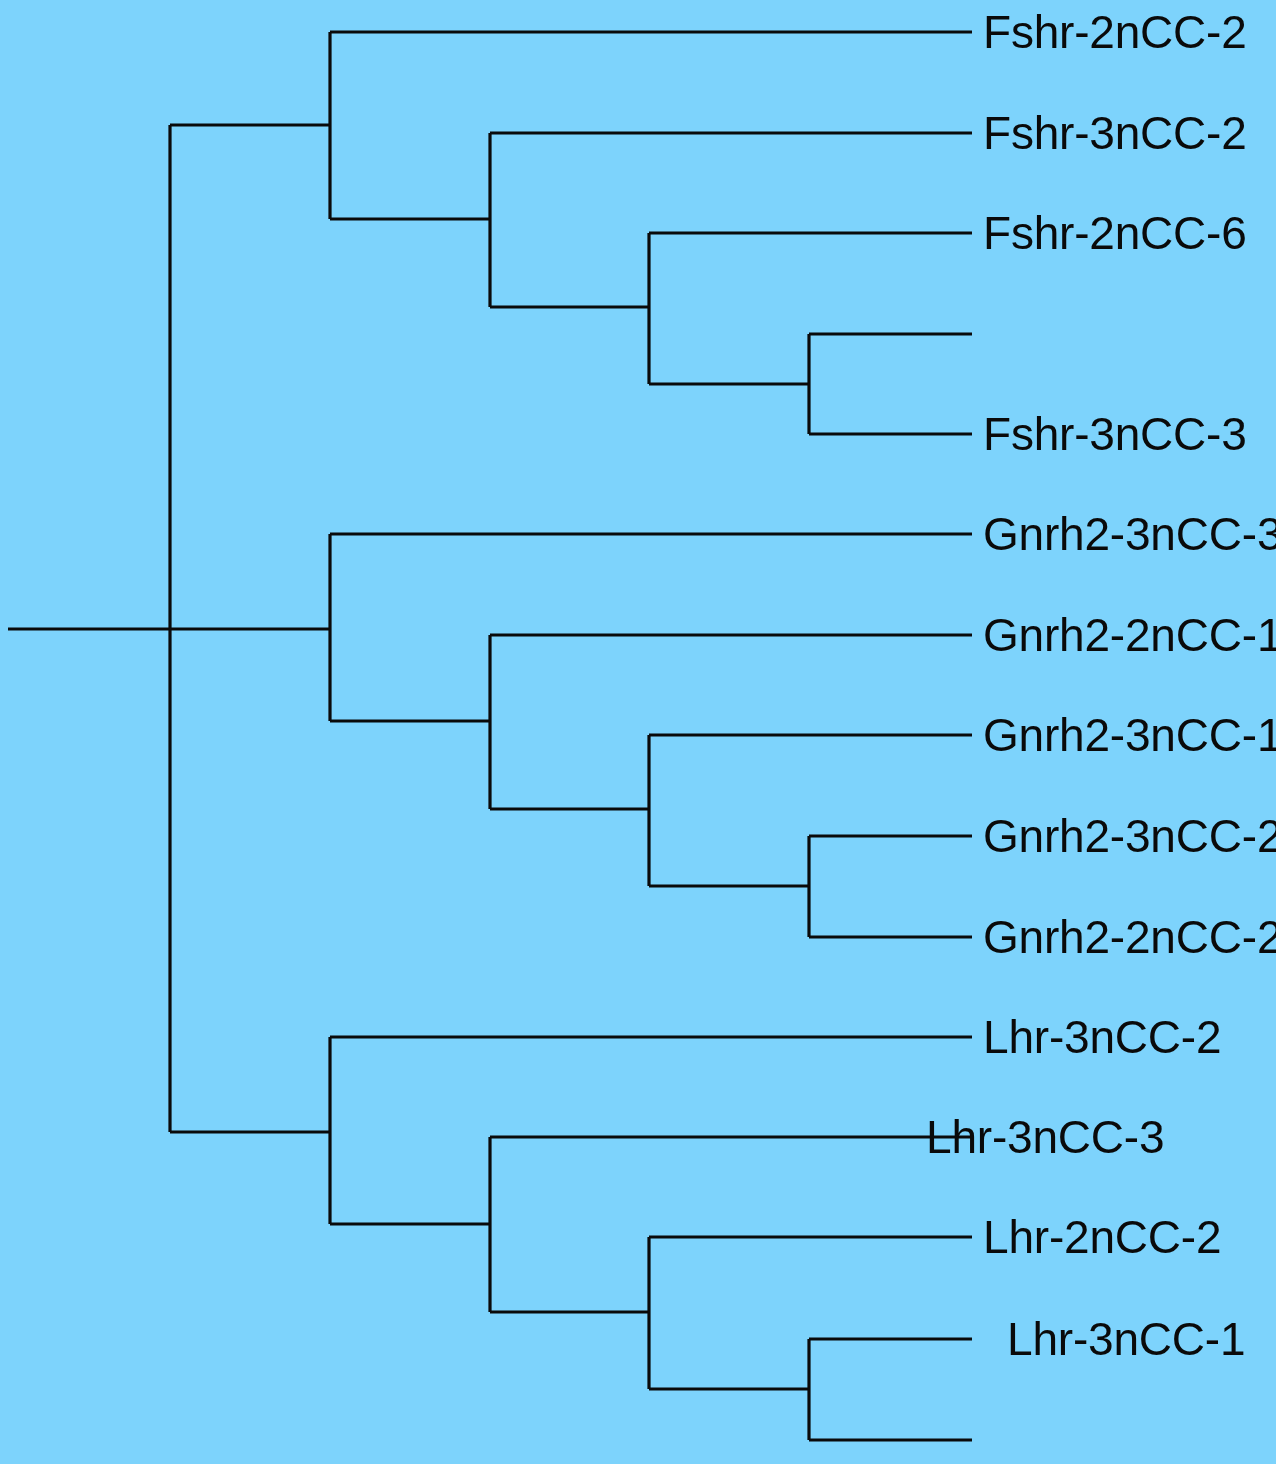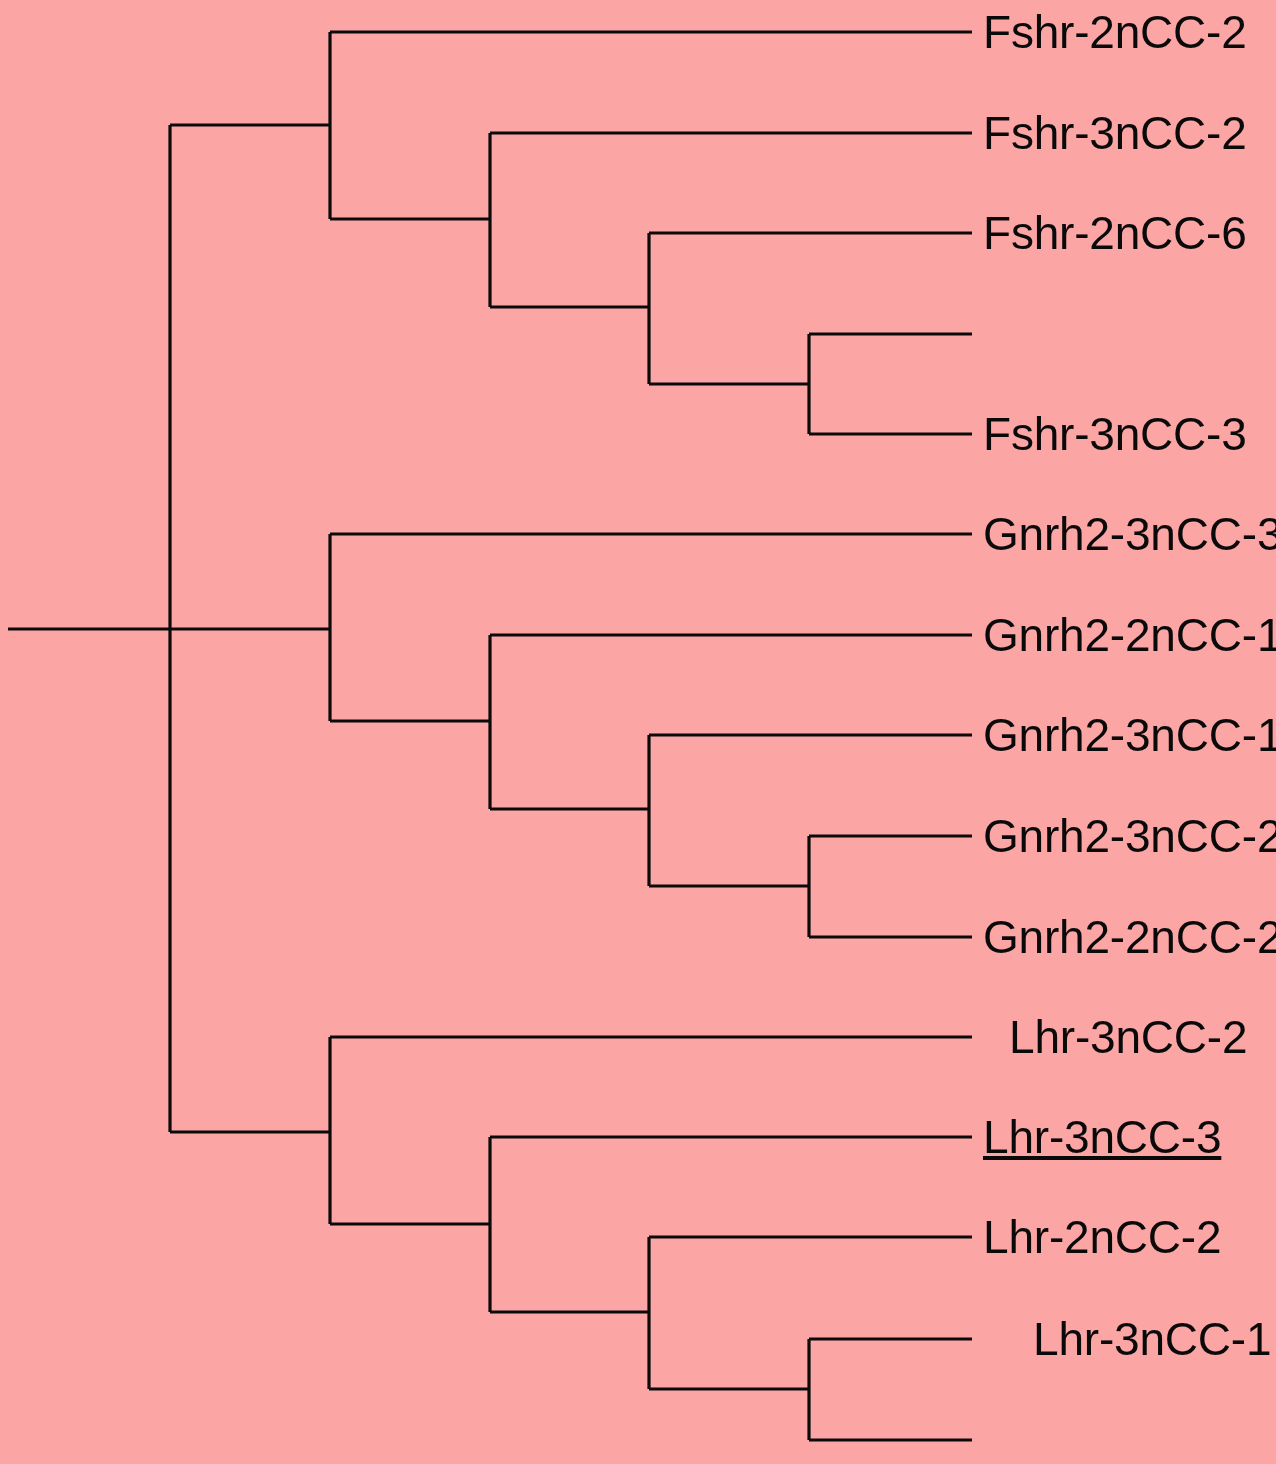--- a/index.html
+++ b/index.html
@@ -7,21 +7,21 @@
     padding: 0;
     background: #ffffff;
   }
   body {
     font-family: "Liberation Sans", sans-serif;
   }
   #figure {
     position: relative;
     width: 1276px;
     height: 1464px;
-    background: #fca5a5;
+    background: #7dd3fc;
     overflow: hidden;
   }
   #tree-svg {
     position: absolute;
     left: 0;
     top: 0;
     width: 1276px;
     height: 1464px;
   }
   .branch {
@@ -114,19 +114,19 @@
     <span class="leaf-label" style="left:983px; top:133px;">Fshr-3nCC-2</span>
     <span class="leaf-label" style="left:983px; top:233px;">Fshr-2nCC-6</span>
     <span class="leaf-label" style="left:983px; top:434px;">Fshr-3nCC-3</span>
 
     <span class="leaf-label" style="left:983px; top:534px;">Gnrh2-3nCC-3</span>
     <span class="leaf-label" style="left:983px; top:635px;">Gnrh2-2nCC-1</span>
     <span class="leaf-label" style="left:983px; top:735px;">Gnrh2-3nCC-1</span>
     <span class="leaf-label" style="left:983px; top:836px;">Gnrh2-3nCC-2</span>
     <span class="leaf-label" style="left:983px; top:937px;">Gnrh2-2nCC-2</span>
 
-    <span class="leaf-label" style="left:983px; top:1037px;margin-left:26px;">Lhr-3nCC-2</span>
-    <span class="leaf-label" style="left:983px; top:1137px;text-decoration:underline;">Lhr-3nCC-3</span>
+    <span class="leaf-label" style="left:983px; top:1037px;">Lhr-3nCC-2</span>
+    <span class="leaf-label" style="left:926px; top:1137px;">Lhr-3nCC-3</span>
     <span class="leaf-label" style="left:983px; top:1237px;">Lhr-2nCC-2</span>
-    <span class="leaf-label" style="left:1033px; top:1339px;text-align:center;">Lhr-3nCC-1</span>
+    <span class="leaf-label" style="left:1007px; top:1339px;text-align:center;">Lhr-3nCC-1</span>
   </div>
 
 </div>
 
 </body></html>

